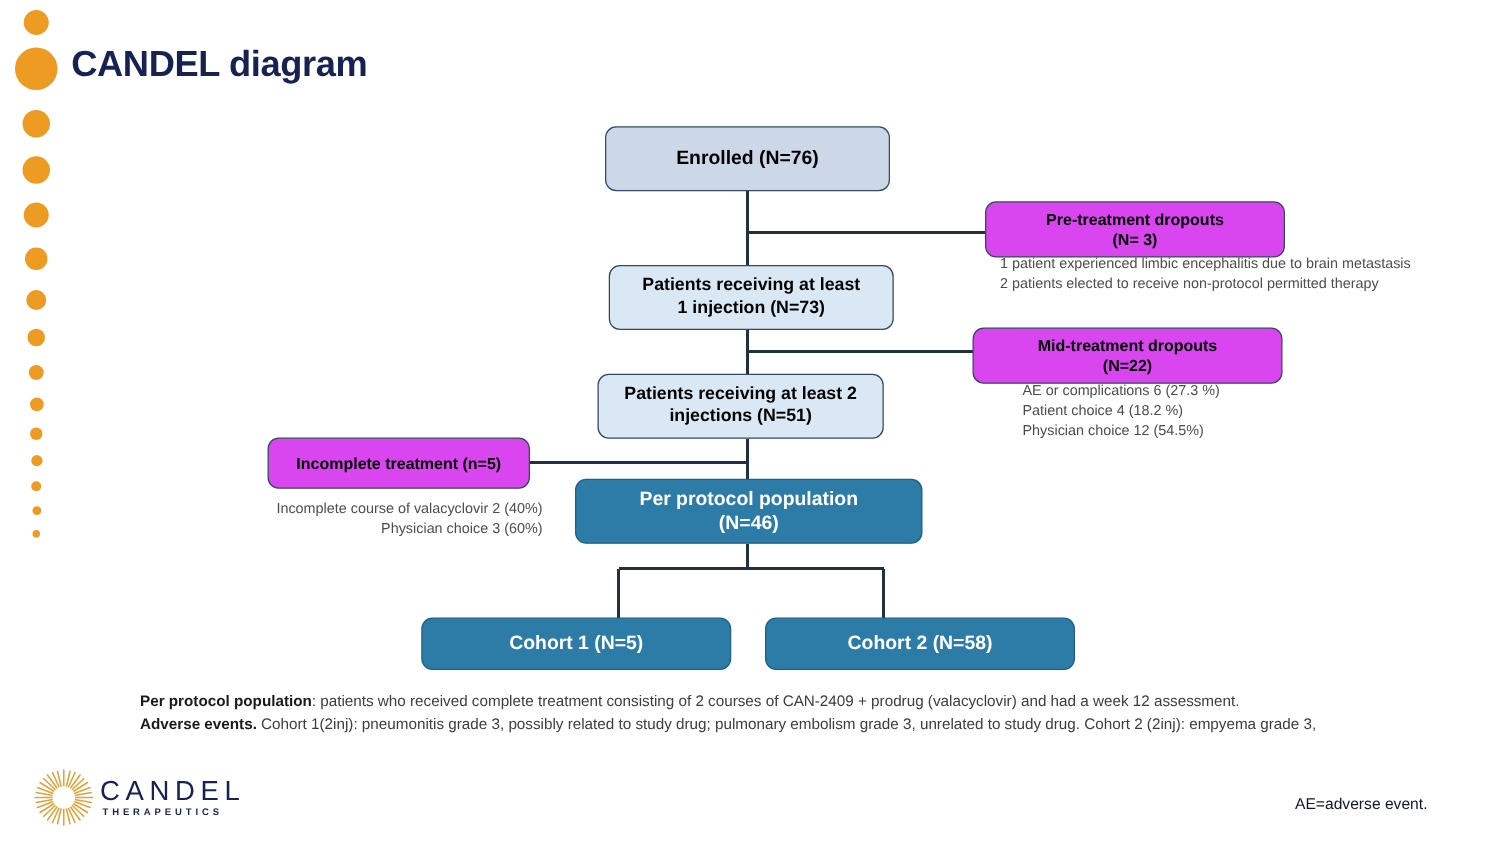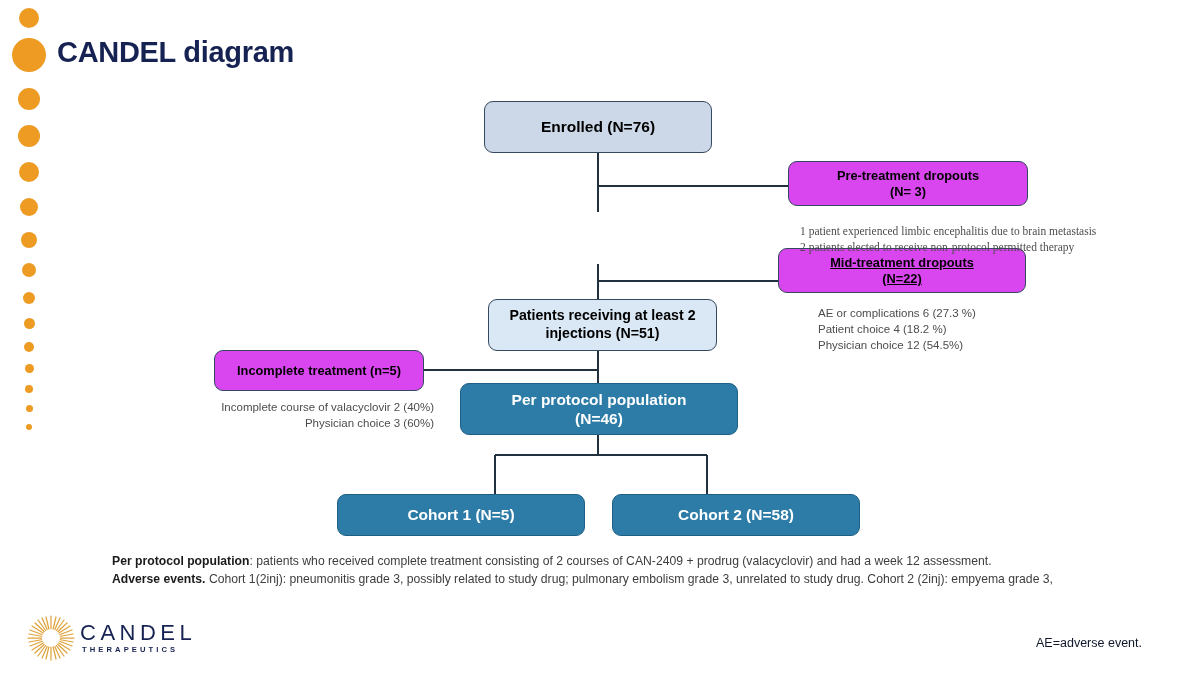--- a/index.html
+++ b/index.html
@@ -173,36 +173,37 @@
 
       <line x1="598" y1="435" x2="598" y2="455"></line>
       <line x1="495" y1="455" x2="707" y2="455"></line>
       <line x1="495" y1="455" x2="495" y2="494"></line>
       <line x1="707" y1="455" x2="707" y2="494"></line>
     </g>
   </svg>
 
   <div class="node node-enrolled" style="left:484px; top:101px; width:228px; height:52px; font-size:15.5px;">Enrolled (N=76)</div>
 
-
-  <div class="node node-lightblue" style="left:488px; top:299px; width:229px; height:52px; font-size:14.2px;">Patients receiving at least 2<br>injections  (N=51)</div>
+  <div class="node node-lightblue" style="left:487px; top:212px; width:228px; height:52px; font-size:14.2px;">Patients receiving at least<br>1 injection  (N=73)</div>
+
+  <div class="node node-lightblue" style="left:478px; top:299px; width:229px; height:52px; font-size:14.2px;">Patients receiving at least 2<br>injections  (N=51)</div>
 
   <div class="node node-darkblue" style="left:460px; top:383px; width:278px; height:52px; font-size:15.5px;">Per protocol  population<br>(N=46)</div>
 
   <div class="node node-darkblue" style="left:337px; top:494px; width:248px; height:42px; font-size:15.5px;">Cohort 1 (N=5)</div>
 
   <div class="node node-darkblue" style="left:612px; top:494px; width:248px; height:42px; font-size:15.5px;">Cohort 2 (N=58)</div>
 
   <div class="node node-gray" style="left:788px; top:161px; width:240px; height:45px; font-size:12.8px;">Pre-treatment dropouts<br>(N= 3)</div>
 
-  <div class="node node-gray" style="left:778px; top:248px; width:248px; height:45px; font-size:12.8px;text-decoration:underline;">Mid-treatment dropouts<br>(N=22)</div>
+  <div class="node node-gray" style="left:778px; top:262px; width:248px; height:45px; font-size:12.8px;">Mid-treatment dropouts<br>(N=22)</div>
 
   <div class="node node-gray" style="left:214px; top:350px; width:210px; height:41px; font-size:12.8px;">Incomplete treatment (n=5)</div>
 
-  <div class="annot" style="left:800px; top:224px; width:372px;font-family:Liberation Serif, serif;">1 patient experienced limbic encephalitis due to brain metastasis<br>2 patients elected to receive non-protocol permitted therapy</div>
+  <div class="annot" style="left:800px; top:204px; width:372px;">1 patient experienced limbic encephalitis due to brain metastasis<br>2 patients elected to receive non-protocol permitted therapy</div>
 
   <div class="annot" style="left:818px; top:306px; width:280px;">AE or complications 6 (27.3 %)<br>Patient choice  4 (18.2 %)<br>Physician choice 12 (54.5%)</div>
 
   <div class="annot annot-right" style="left:180px; top:400px; width:254px;">Incomplete course of valacyclovir 2 (40%)<br>Physician choice 3 (60%)</div>
 
 </div>
 
 <div id="footnotes">
   <div>
     <b>Per protocol population</b><span>: patients who received complete treatment consisting of 2 courses of CAN-2409 + prodrug (valacyclovir) and had a week 12 assessment.</span>

